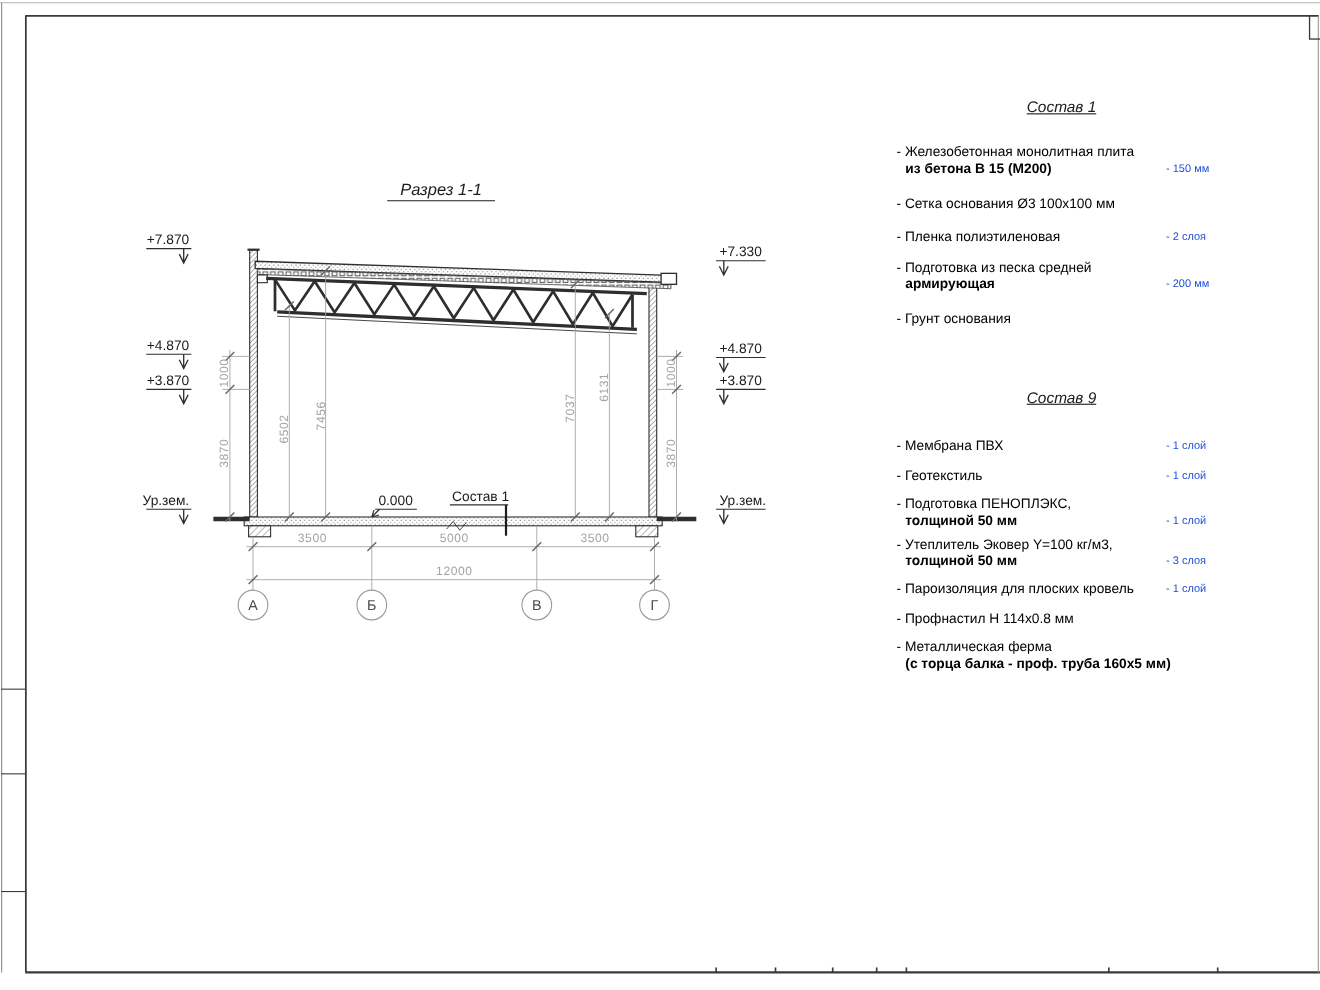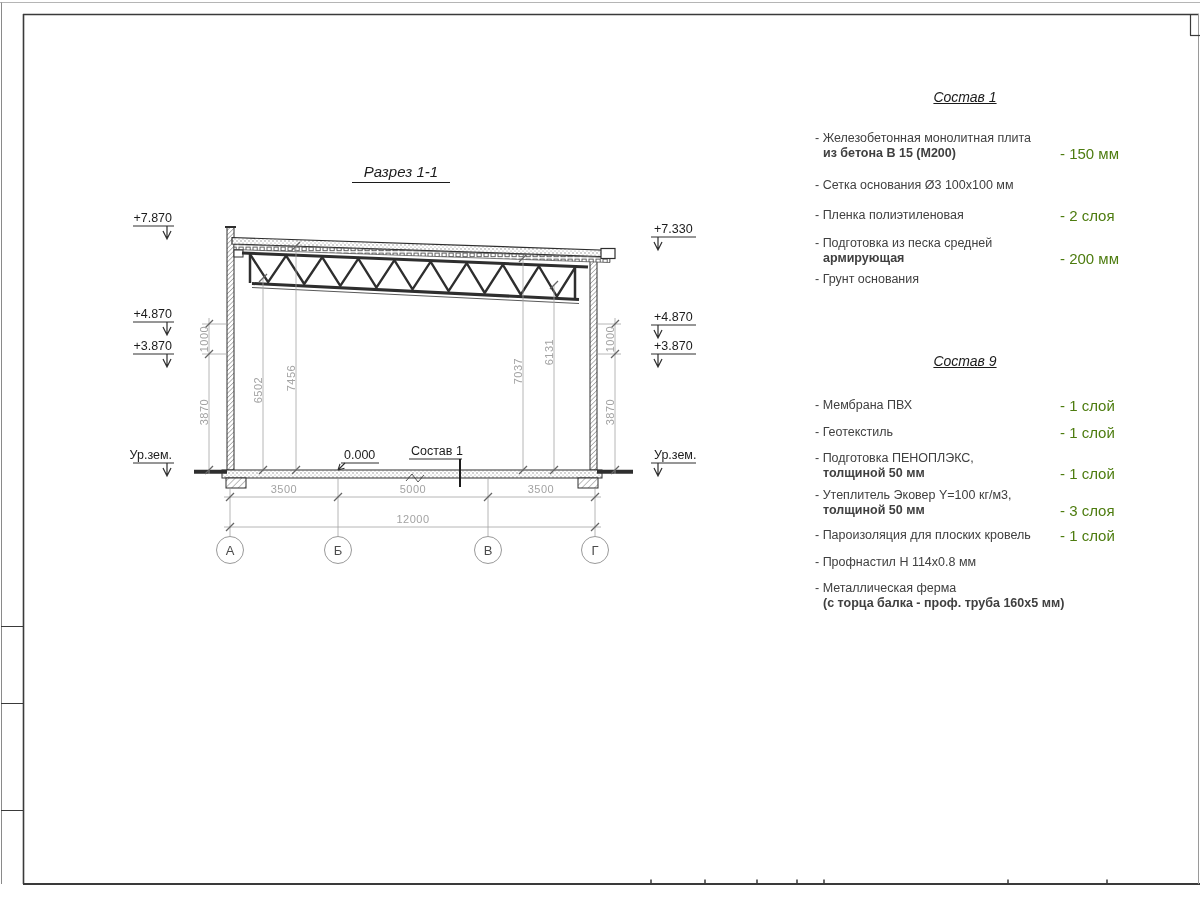--- a/index.html
+++ b/index.html
@@ -5,23 +5,23 @@
   html,body{margin:0;padding:0;background:#f2f2f2;}
   .canvas{position:relative;width:1200px;height:900px;background:#fff;overflow:hidden;
           font-family:"Liberation Sans",sans-serif;}
   svg{position:absolute;left:0;top:0;}
   .dimtxt{font-family:"Liberation Sans",sans-serif;font-size:11px;fill:#a3a3a3;letter-spacing:.5px;}
   .lbltxt{font-family:"Liberation Sans",sans-serif;font-size:12.5px;fill:#1c1c1c;}
   .axtxt{font-family:"Liberation Sans",sans-serif;font-size:13px;fill:#4c4c4c;}
   .titletxt{font-family:"Liberation Sans",sans-serif;font-size:15px;font-style:italic;fill:#1c1c1c;}
   .mat-title{position:absolute;width:190px;text-align:center;font-size:14px;font-style:italic;
              color:#1b1b1b;text-decoration:underline;}
-  .mat-item{position:absolute;font-size:12.5px;line-height:15px;color:#404040;white-space:nowrap;}
+  .mat-item{position:absolute;font-size:12.5px;line-height:15px;color:#000000;white-space:nowrap;}
   .mat-item .l2{padding-left:8px;font-weight:bold;}
-  .mat-value{position:absolute;font-size:15px;line-height:15px;color:#4d7c0f;white-space:nowrap;}
+  .mat-value{position:absolute;font-size:10px;line-height:15px;color:#1d4ed8;white-space:nowrap;}
 </style>
 </head>
 <body>
 
 <div class="canvas">
 
 <svg width="1200" height="900" viewBox="0 0 1200 900">
   <defs>
     <pattern id="hatchWall" width="3.2" height="3.2" patternUnits="userSpaceOnUse" patternTransform="rotate(45)">
       <rect width="3.2" height="3.2" fill="#fff"></rect>
@@ -227,21 +227,21 @@
     <div class="l1">- Пленка полиэтиленовая</div>
   </div>
   <div class="mat-value" style="left:1060px;top:208px">-  2 слоя</div>
 
   <div class="mat-item" style="left:815px;top:236px">
     <div class="l1">- Подготовка из песка средней</div>
     <div class="l2">армирующая</div>
   </div>
   <div class="mat-value" style="left:1060px;top:251px">- 200 мм</div>
 
-  <div class="mat-item" style="left:815px;top:272px">
+  <div class="mat-item" style="left:815px;top:283px">
     <div class="l1">- Грунт основания</div>
   </div>
 </div>
 
 <div>
   <div class="mat-title" style="left:870px;top:353px">Состав 9</div>
 
   <div class="mat-item" style="left:815px;top:398px">
     <div class="l1">- Мембрана ПВХ</div>
   </div>

